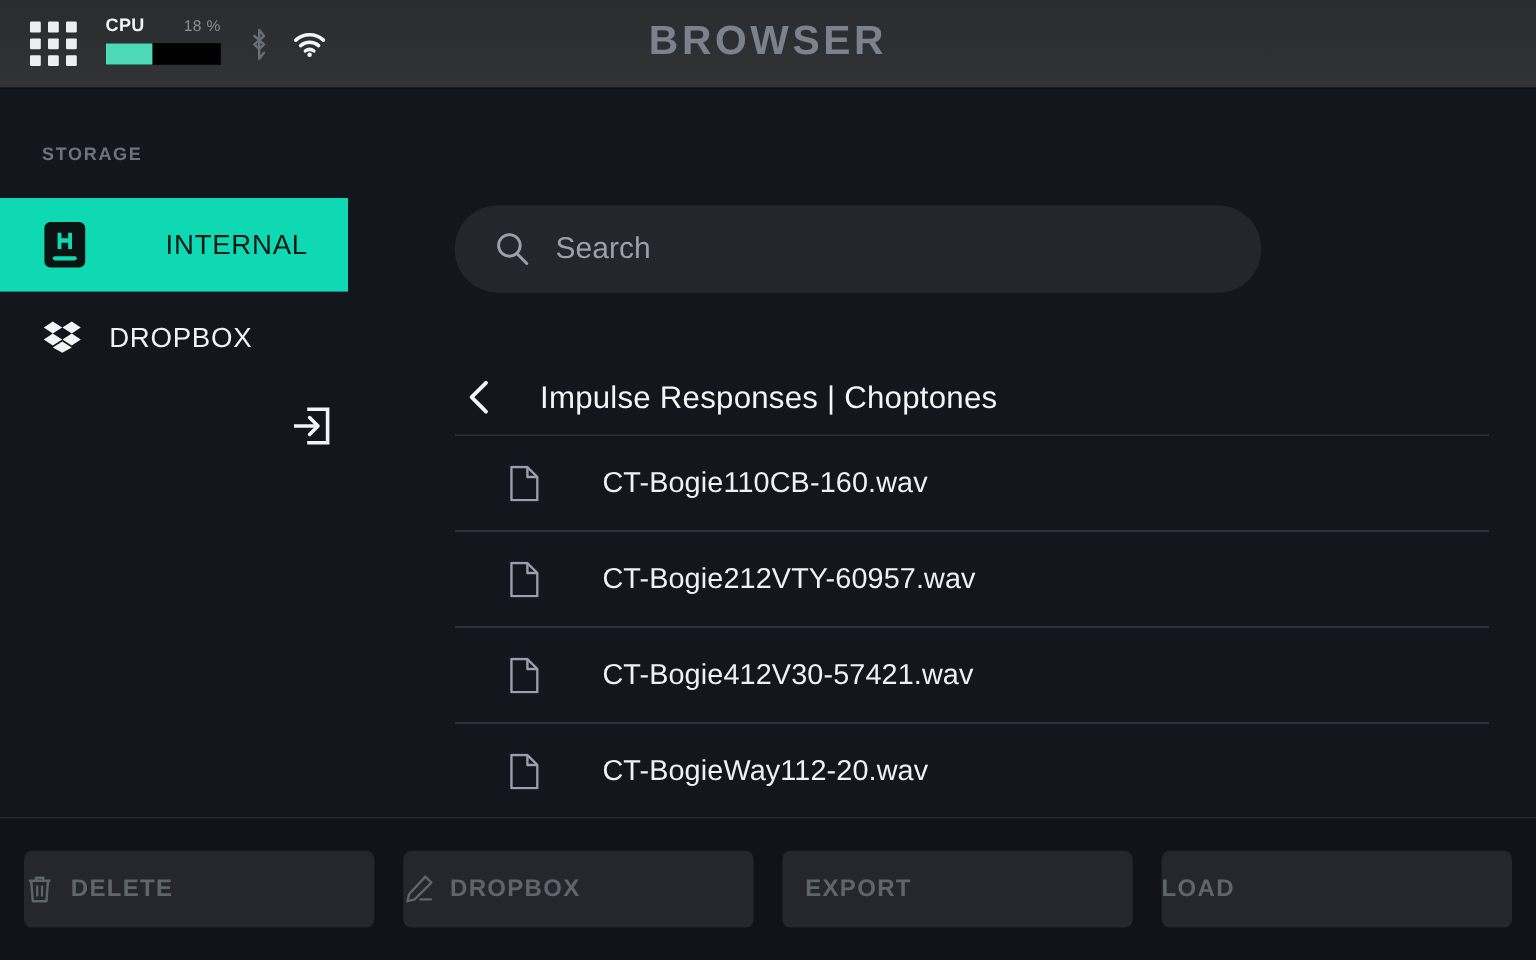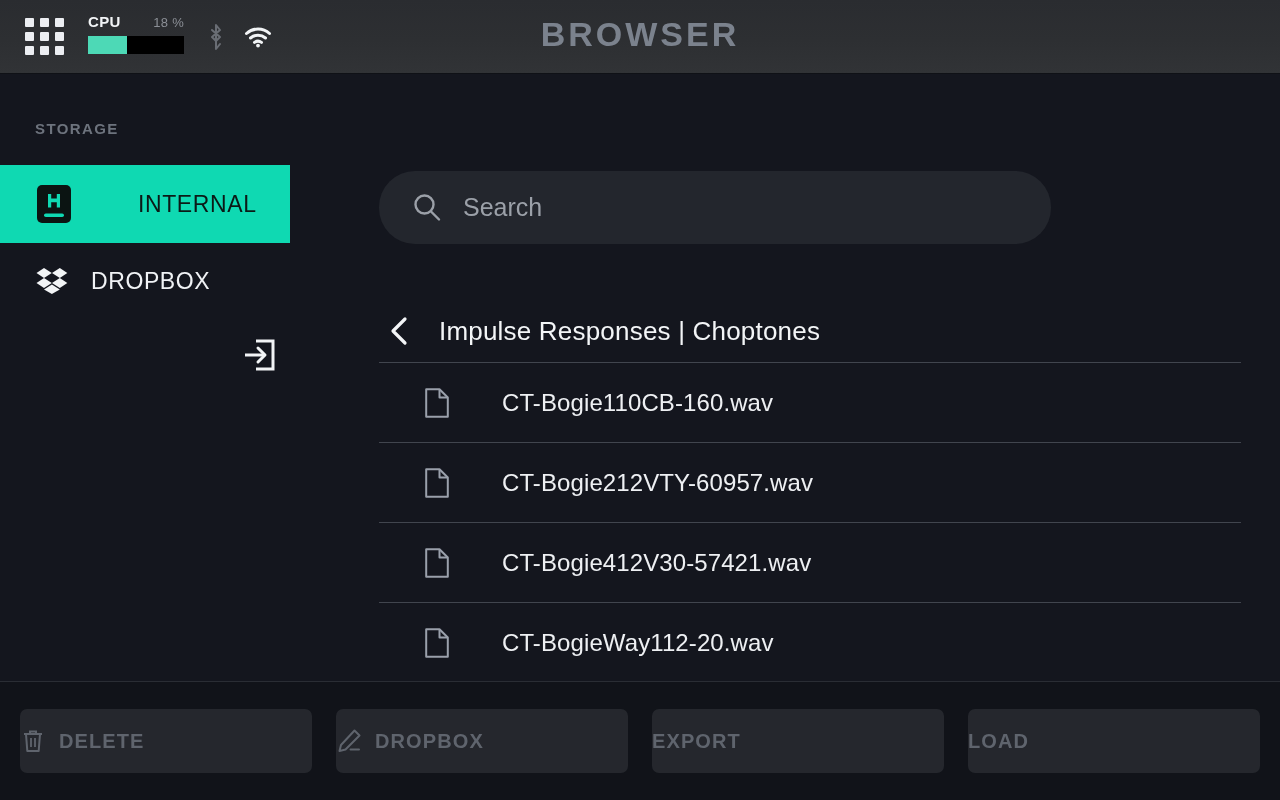--- a/index.html
+++ b/index.html
@@ -195,21 +195,21 @@
     height: 62px;
     display: flex;
     align-items: center;
   }
   .back-chevron {
     width: 26px; height: 32px;
     margin-left: 8px;
     flex: none;
   }
   .crumb-text {
-    margin-left: 26px;
+    margin-left: 37px;
     font-size: 26px;
     color: #f3f5f7;
     letter-spacing: 0.2px;
     white-space: nowrap;
   }
 
   .file-list {
     position: absolute;
     left: 29px; top: 288px;
     width: 862px;
@@ -270,21 +270,21 @@
     letter-spacing: 1.1px;
     color: #5f646d;
   }
   .btn-ico {
     width: 26px; height: 26px;
     margin-right: 13px;
     flex: none;
   }
   #btn-delete { left: 20px;  width: 292px; }
   #btn-rename { left: 336px; width: 292px; }
-  #btn-export { left: 652px; width: 292px; }
+  #btn-export { left: 652px; width: 292px; padding-left: 19px; }
   #btn-load   { left: 968px; width: 292px; }
 </style>
 </head>
 <body>
 
 <div id="app">
 
   <div class="topbar">
 
     <div class="grid-icon">

